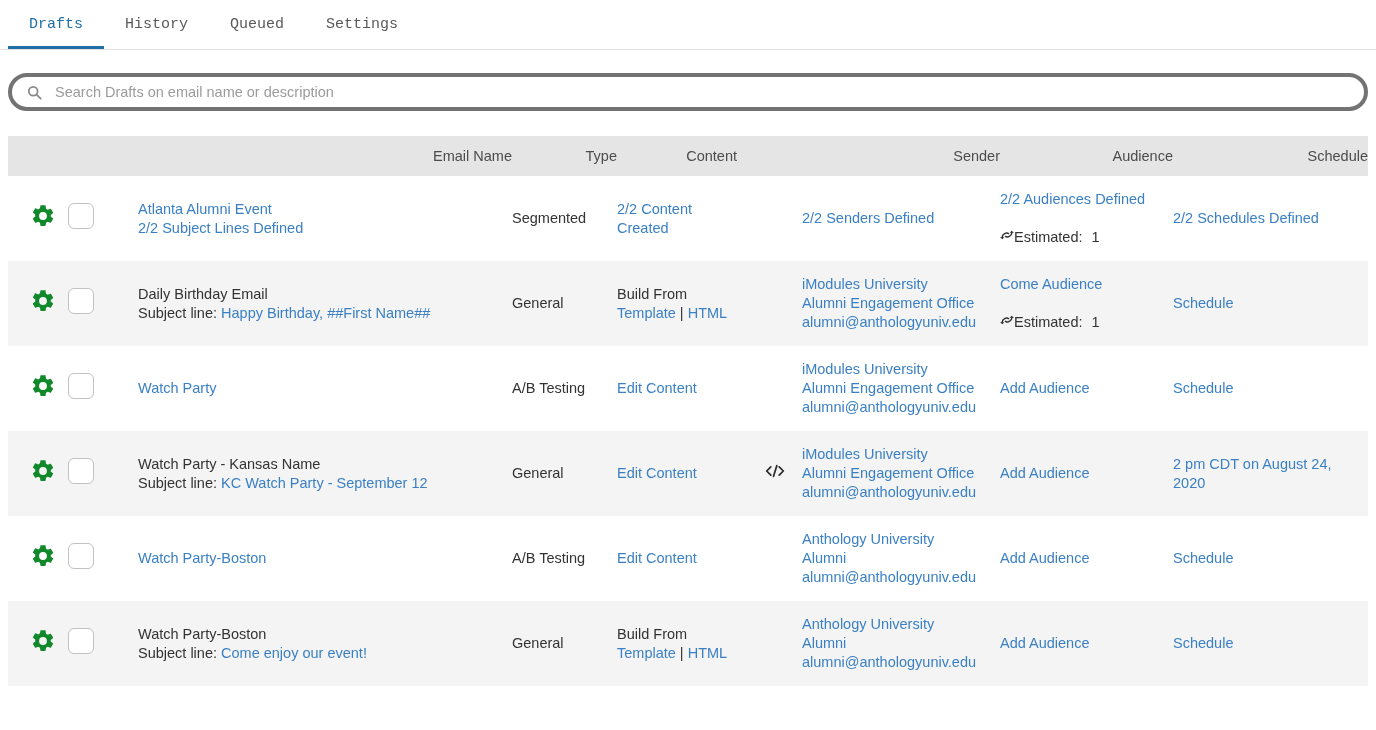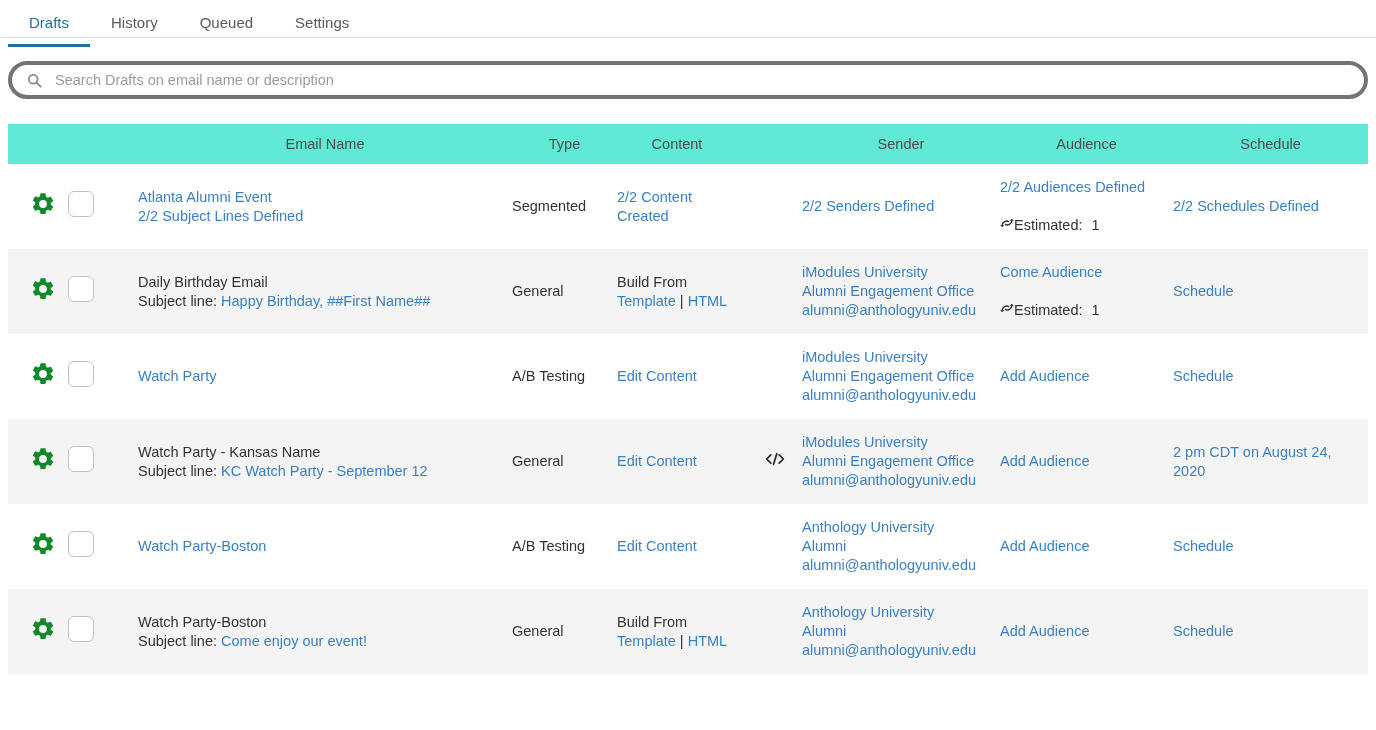--- a/index.html
+++ b/index.html
@@ -11,25 +11,26 @@
     height: 730px;
     background: #ffffff;
     font-family: "Liberation Sans", sans-serif;
     color: #333333;
     overflow: hidden;
   }
 
   
   .tabbar {
     position: relative;
-    height: 38px;
+    height: 50px;
     border-bottom: 1px solid #e0e0e0;
     padding-left: 8px;
     display: flex;
-    align-items: flex-start;
+    align-items: center;
+    font-family: Liberation Mono, monospace;
   }
   .tab {
     font-size: 15px;
     color: #5a5a5a;
     padding: 14px 21px 12px 21px;
     cursor: pointer;
     white-space: nowrap;
     line-height: 18px;
     border-bottom: 3px solid transparent;
     margin-bottom: -1px;
@@ -75,25 +76,25 @@
   .search-input::placeholder { color: #9b9b9b; }
 
   
   .table-wrap { padding: 25px 8px 0 8px; }
   table.grid {
     width: 100%;
     border-collapse: collapse;
     table-layout: fixed;
   }
   table.grid thead th {
-    background: #5eead4;
+    background: #e5e5e5;
     color: #4c4c4c;
     font-size: 14.5px;
     font-weight: normal;
-    text-align: center;
+    text-align: right;
     height: 40px;
     padding: 0 0 0 0;
     vertical-align: middle;
   }
   col.c-gear   { width: 60px; }
   col.c-check  { width: 70px; }
   col.c-name   { width: 374px; }
   col.c-type   { width: 105px; }
   col.c-content{ width: 120px; }
   col.c-code   { width: 65px; }

